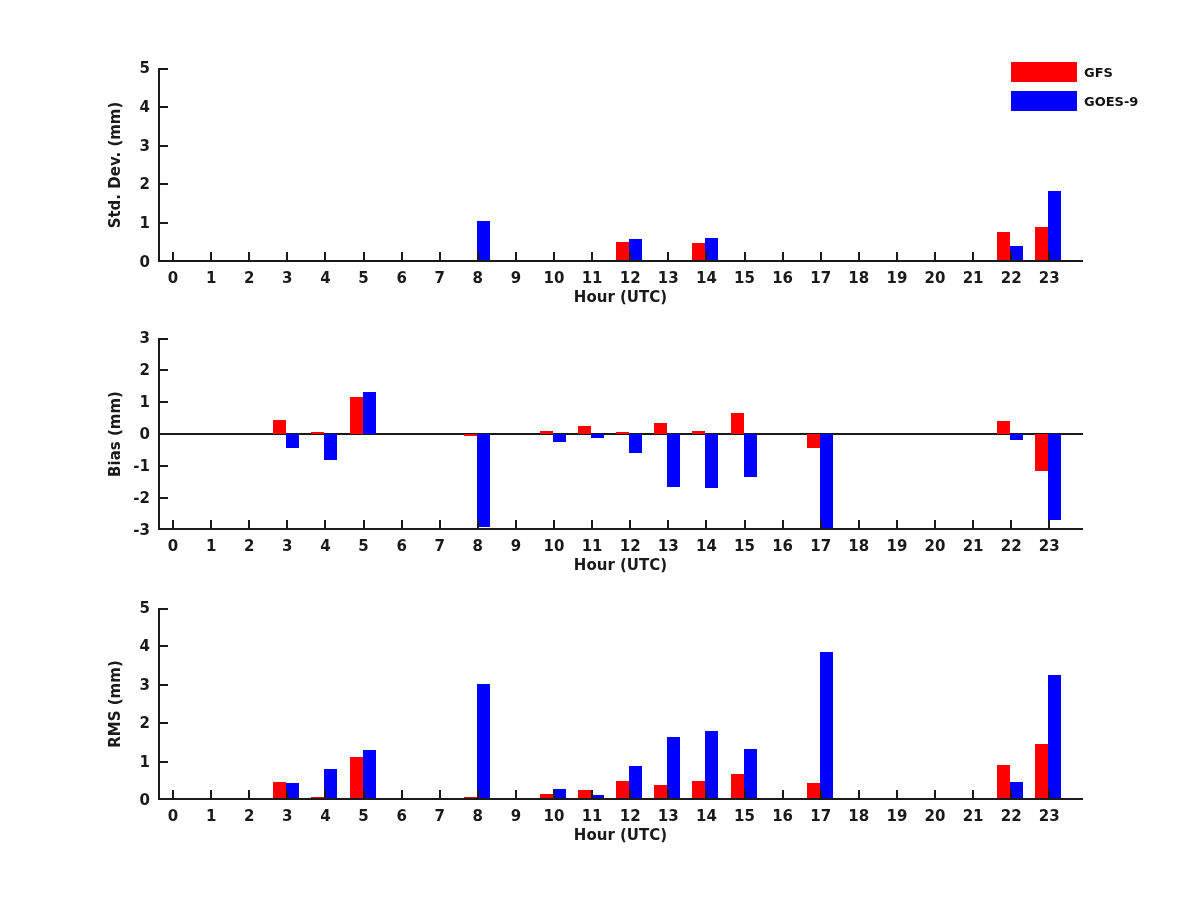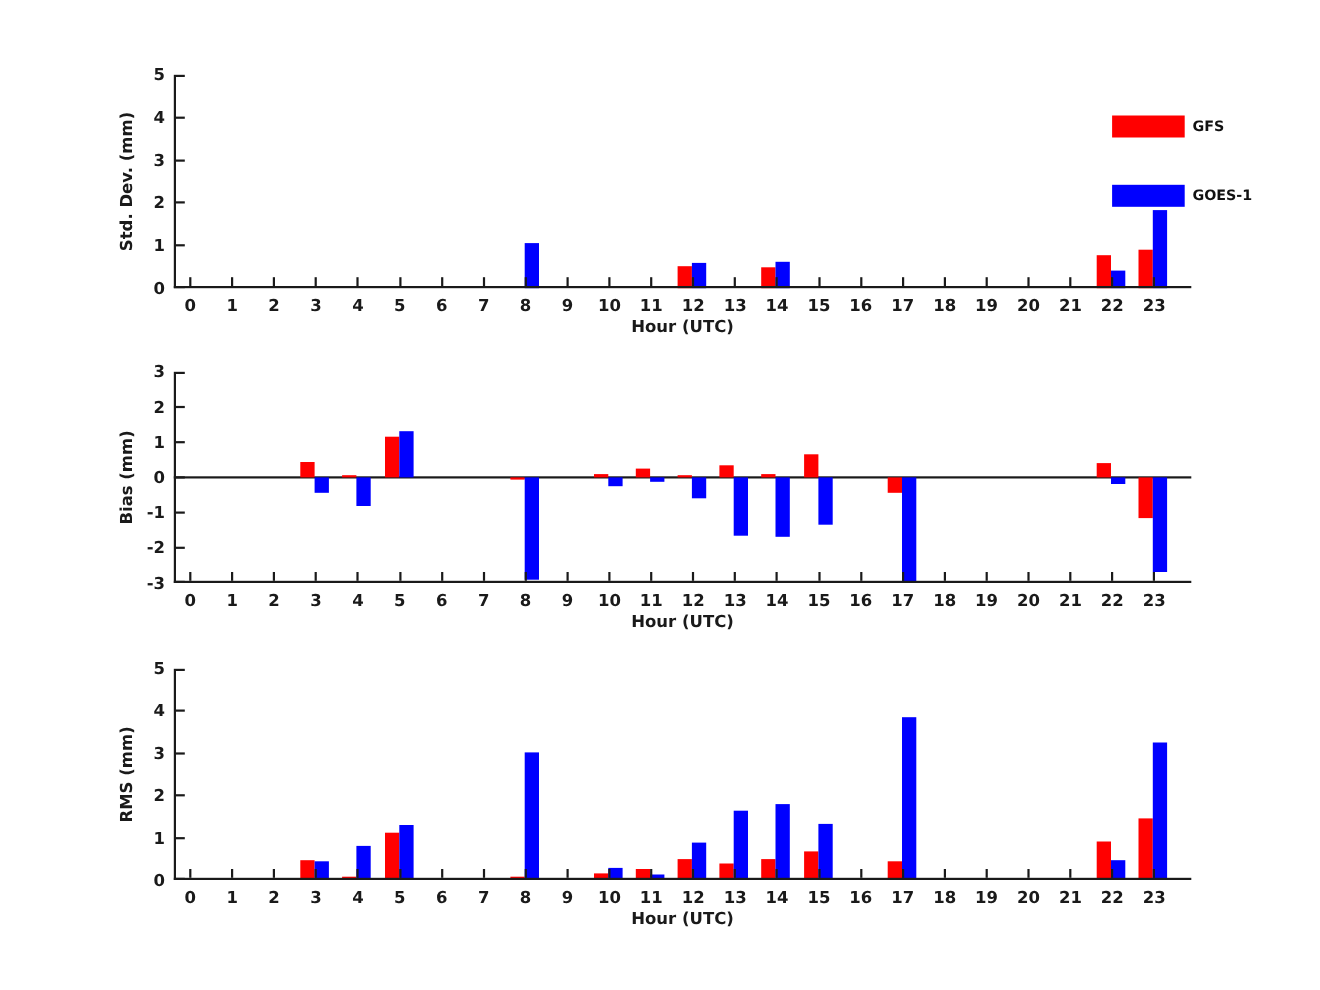--- a/index.html
+++ b/index.html
@@ -17,37 +17,37 @@
   .ytick { position:absolute; left:2px; width:8px; height:2px; background:#1a1a1a; }
   .xtick { position:absolute; bottom:2px; width:2px; height:8px; background:#1a1a1a; }
   .ytick-label { position:absolute; left:-52px; width:44px; text-align:right; font-size:15px; line-height:20px; }
   .xtick-label { position:absolute; width:40px; text-align:center; font-size:15px; line-height:20px; }
   .ylabel { position:absolute; top:50%; left:0; transform:translate(calc(-50% - 43px),-50%) rotate(-90deg);
             font-size:15px; white-space:nowrap; }
   .xlabel { position:absolute; left:0; right:0; top:calc(100% + 26px); text-align:center; font-size:15px; }
   .bar { position:absolute; width:13px; }
 
   #legend { position:absolute; left:1011px; top:62px; }
-  .legend-row { display:flex; align-items:center; margin-bottom:9px;margin-top:43px; }
+  .legend-row { display:flex; align-items:center; margin-bottom:9px; }
   .legend-swatch { width:66px; height:20px; margin-right:7px; }
   .legend-label { font-size:13px; font-weight:bold; color:#111; }
 </style>
 </head>
 <body>
 
 <div id="screen">
 
   <div id="legend">
     <div class="legend-row">
       <div class="legend-swatch" style="background: rgb(255, 0, 0);"></div>
       <div class="legend-label">GFS</div>
     </div>
     <div class="legend-row">
       <div class="legend-swatch" style="background: rgb(0, 0, 255);"></div>
-      <div class="legend-label">GOES-1</div>
+      <div class="legend-label">GOES-9</div>
     </div>
   </div>
 
   <div class="panel" id="panel-0" style="top: 68px; height: 194px;">
     <div class="ylabel">Std. Dev. (mm)</div>
     <div class="xlabel">Hour (UTC)</div>
   <div class="bar" style="left: 458.2px; top: 173.824px; height: 20.176px; background: rgb(255, 0, 0);"></div>
       <div class="bar" style="left: 534.4px; top: 174.988px; height: 19.012px; background: rgb(255, 0, 0);"></div>
       <div class="bar" style="left: 839.2px; top: 164.124px; height: 29.876px; background: rgb(255, 0, 0);"></div>
       <div class="bar" style="left: 877.3px; top: 159.08px; height: 34.92px; background: rgb(255, 0, 0);"></div>

